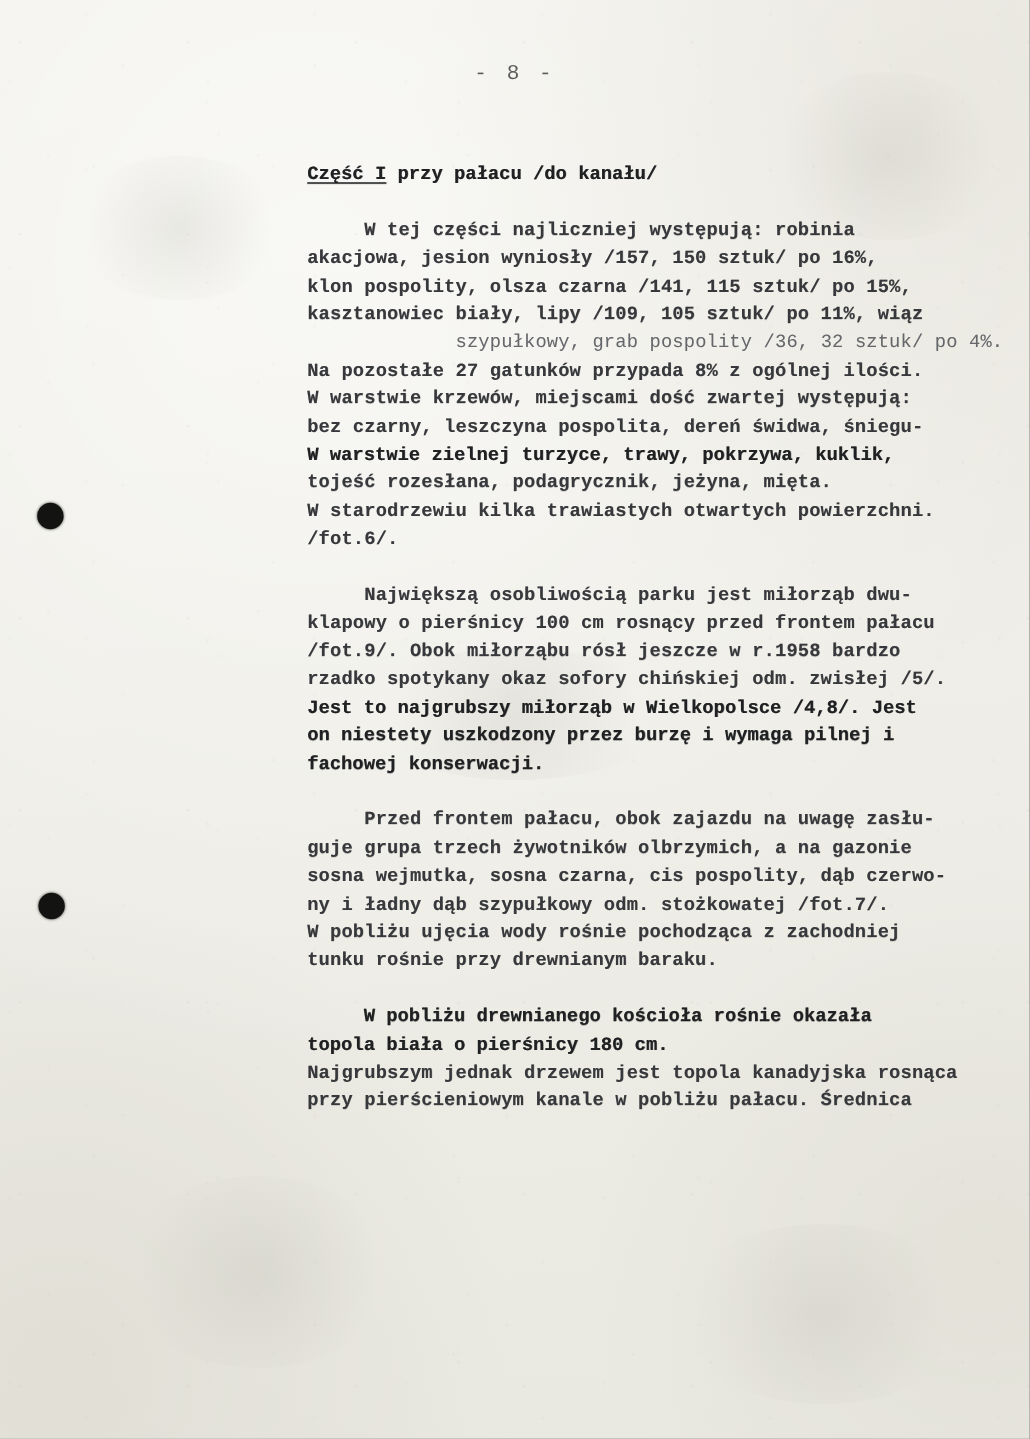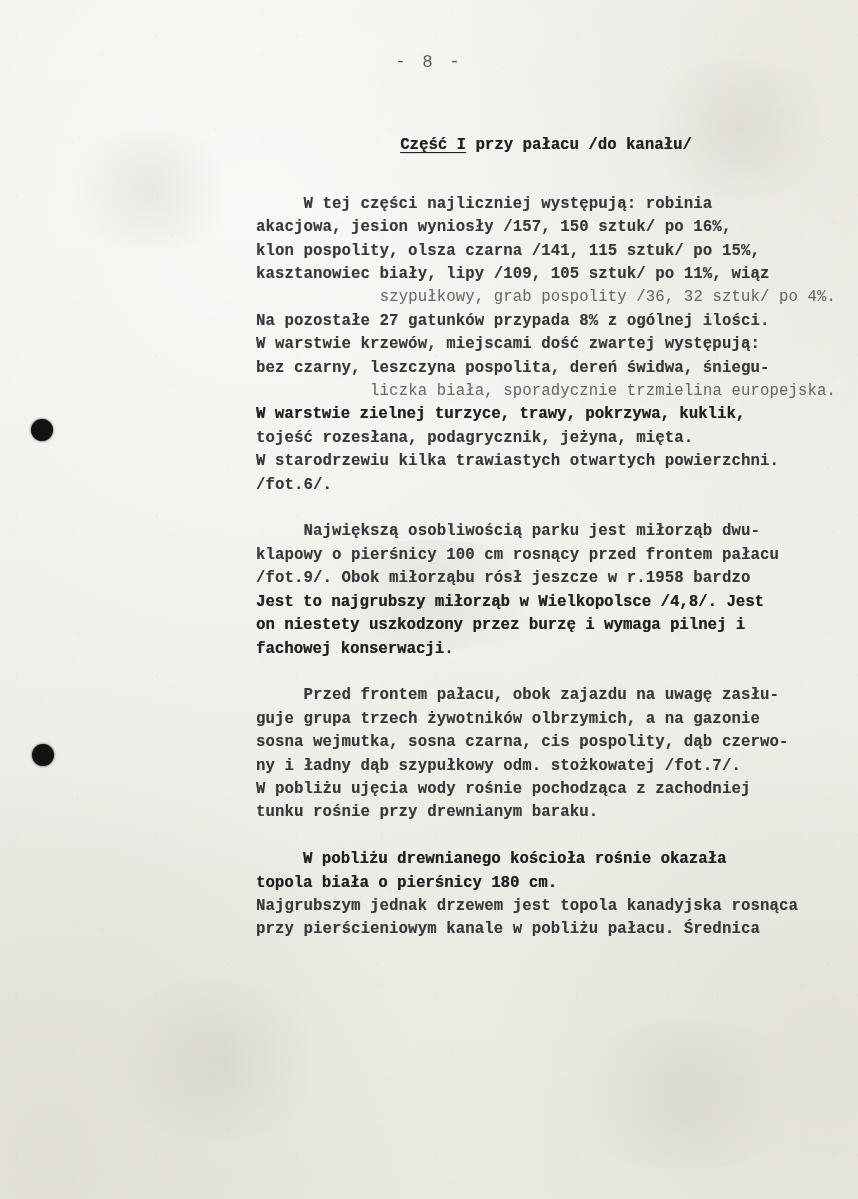--- a/index.html
+++ b/index.html
@@ -94,21 +94,21 @@
   }
 
   
   .line.w-light  { color: #53555a; opacity: 0.88; text-shadow: 0.2px 0 0 rgba(80,82,88,0.18); text-align: right; }
   .line.w-normal { color: #37383b; font-weight: bold; }
   .line.w-heavy  { color: #1f2022; font-weight: 700; letter-spacing: 0.05px;
                    text-shadow: 0.45px 0 0 rgba(25,26,28,0.5), 0 0.35px 0 rgba(25,26,28,0.3); }
 
   .blank { height: 23.4px; }
 
-  .heading { margin-bottom: 12px; text-align: center; }
+  .heading { margin-bottom: 0; }
   .heading .underlined {
     text-decoration: underline;
     text-underline-offset: 3px;
     text-decoration-thickness: 1.4px;
   }
 
   .para-gap { height: 23.4px; }
 </style>
 </head>
 <body>
@@ -135,31 +135,31 @@
     <div class="blank"></div>
 
     <div class="line w-normal">     W tej części najliczniej występują: robinia</div>
     <div class="line w-normal">akacjowa, jesion wyniosły /157, 150 sztuk/ po 16%,</div>
     <div class="line w-normal">klon pospolity, olsza czarna /141, 115 sztuk/ po 15%,</div>
     <div class="line w-normal">kasztanowiec biały, lipy /109, 105 sztuk/ po 11%, wiąz</div>
     <div class="line w-light">szypułkowy, grab pospolity /36, 32 sztuk/ po 4%.</div>
     <div class="line w-normal">Na pozostałe 27 gatunków przypada 8% z ogólnej ilości.</div>
     <div class="line w-normal">W warstwie krzewów, miejscami dość zwartej występują:</div>
     <div class="line w-normal">bez czarny, leszczyna pospolita, dereń świdwa, śniegu-</div>
-    <div class="line w-light">liczka biała, sporadycznie trzmielina europejska.</div>
     <div class="line w-heavy">W warstwie zielnej turzyce, trawy, pokrzywa, kuklik,</div>
     <div class="line w-normal">tojeść rozesłana, podagrycznik, jeżyna, mięta.</div>
     <div class="line w-normal">W starodrzewiu kilka trawiastych otwartych powierzchni.</div>
     <div class="line w-normal">/fot.6/.</div>
 
     <div class="para-gap"></div>
 
     <div class="line w-normal">     Największą osobliwością parku jest miłorząb dwu-</div>
     <div class="line w-normal">klapowy o pierśnicy 100 cm rosnący przed frontem pałacu</div>
     <div class="line w-normal">/fot.9/. Obok miłorząbu rósł jeszcze w r.1958 bardzo</div>
+    <div class="line w-normal">rzadko spotykany okaz sofory chińskiej odm. zwisłej /5/.</div>
     <div class="line w-heavy">Jest to najgrubszy miłorząb w Wielkopolsce /4,8/. Jest</div>
     <div class="line w-heavy">on niestety uszkodzony przez burzę i wymaga pilnej i</div>
     <div class="line w-heavy">fachowej konserwacji.</div>
 
     <div class="para-gap"></div>
 
     <div class="line w-normal">     Przed frontem pałacu, obok zajazdu na uwagę zasłu-</div>
     <div class="line w-normal">guje grupa trzech żywotników olbrzymich, a na gazonie</div>
     <div class="line w-normal">sosna wejmutka, sosna czarna, cis pospolity, dąb czerwo-</div>
     <div class="line w-normal">ny i ładny dąb szypułkowy odm. stożkowatej /fot.7/.</div>

